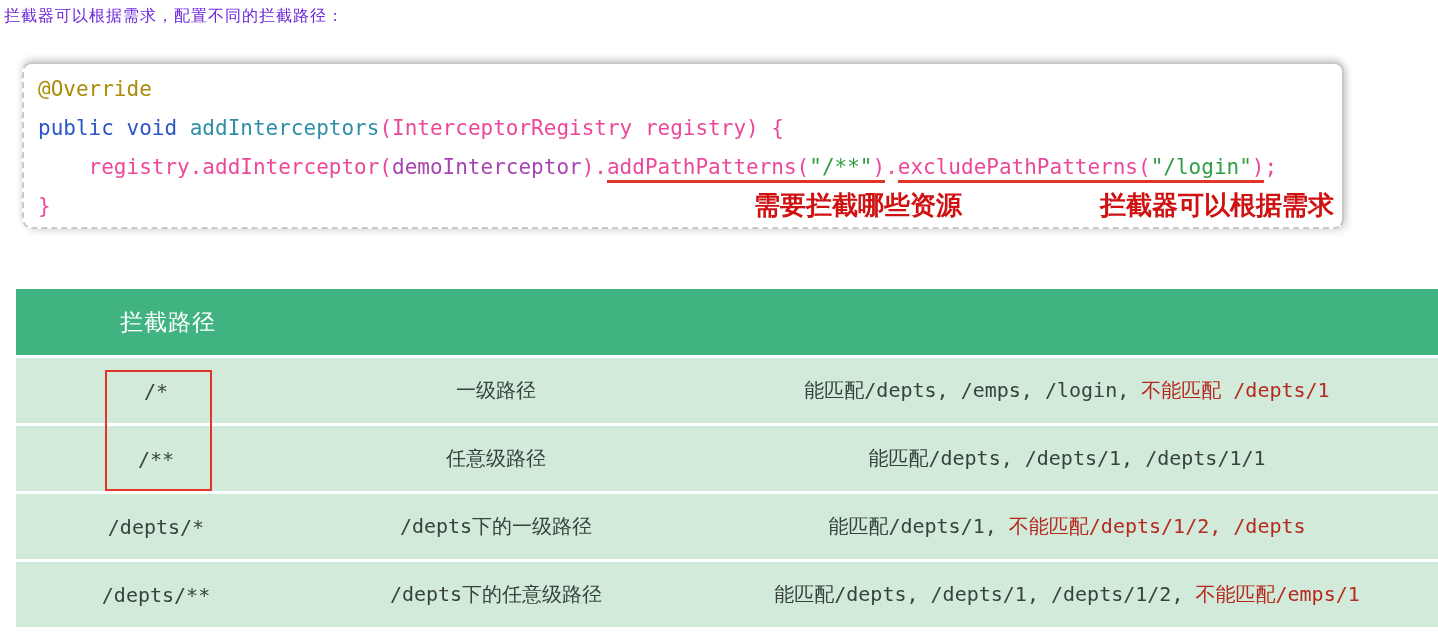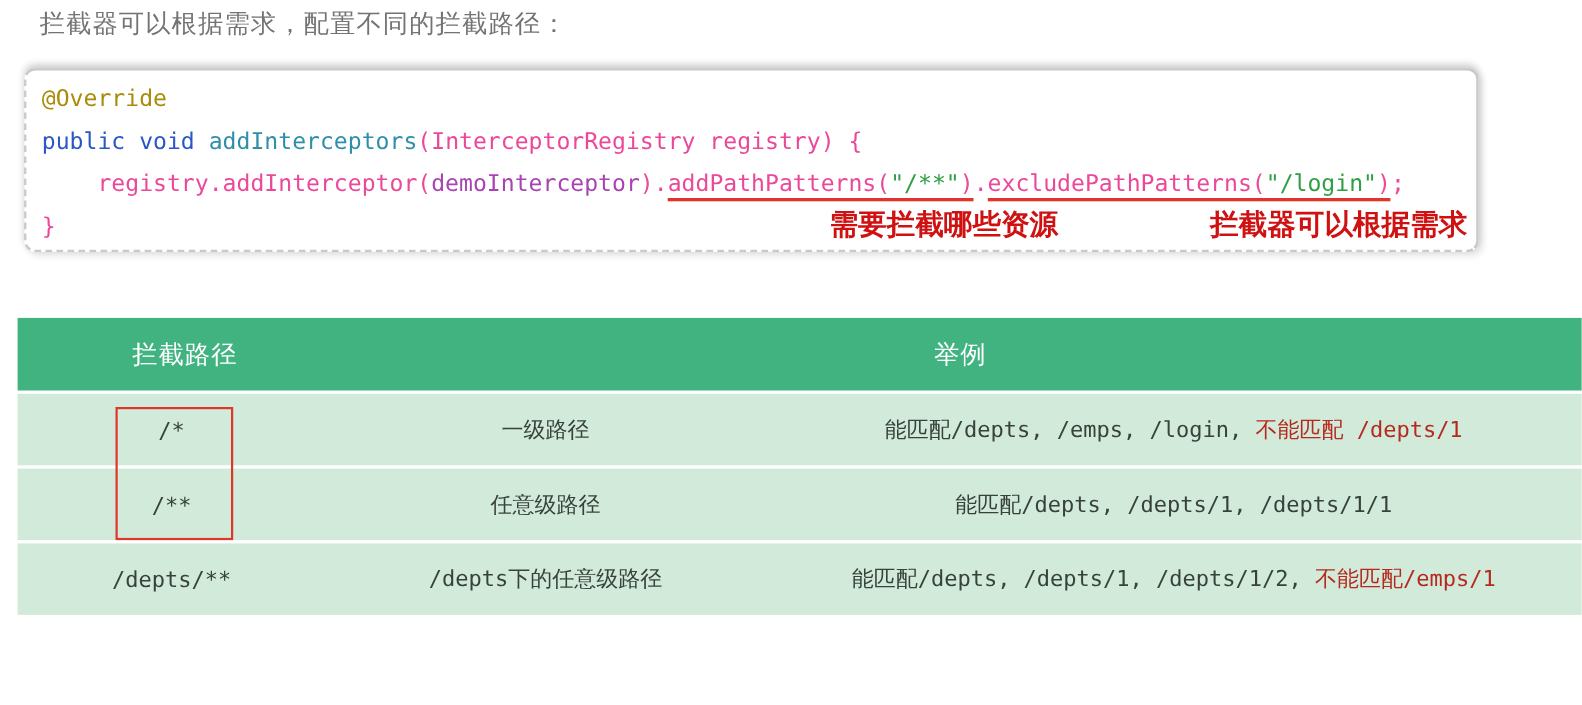--- a/index.html
+++ b/index.html
@@ -1,23 +1,22 @@
 <!DOCTYPE html>
 <html><head>
 <meta charset="utf-8">
 <style>
   * { margin:0; padding:0; box-sizing:border-box; }
   body { background:#ffffff; font-family:"DejaVu Sans", sans-serif; }
   .stage { position:relative; width:1438px; height:641px; background:#ffffff; overflow:hidden; }
 
   .title {
     position:absolute; left:4px; top:6px;
-    font-size:23px; color:#737373; letter-spacing:1px;
+    font-size:16px; color:#6d28d9; letter-spacing:1px;
     font-family:"DejaVu Sans", sans-serif;
-    margin-left:32px;
   }
 
   
   .codebox {
     position:absolute; left:22px; top:62px; width:1322px; height:167px;
     background:#ffffff; border:2px #c9c9c9;
     border-top-style:solid; border-right-style:solid;
     border-bottom-style:dashed; border-left-style:dashed;
     border-radius:10px;
     box-shadow:0 -3px 7px rgba(0,0,0,.18), 4px 3px 7px rgba(0,0,0,.10);
@@ -84,35 +83,39 @@
     <div class="code-line"><span class="tok-plain">    registry.addInterceptor(</span><span class="tok-var">demoInterceptor</span><span class="tok-plain">).</span><span class="underline"><span class="tok-plain">addPathPatterns(</span><span class="tok-str">"/**"</span><span class="tok-plain">)</span></span><span class="tok-plain">.</span><span class="underline"><span class="tok-plain">excludePathPatterns(</span><span class="tok-str">"/login"</span><span class="tok-plain">)</span></span><span class="tok-plain">;</span></div>
     <div class="code-line"><span class="tok-plain">}</span></div>
 
     <div class="anno anno1">需要拦截哪些资源</div>
     <div class="anno anno2">拦截器可以根据需求</div>
   </div>
 
   <div class="tbl">
     <div class="thead">
       <div class="c1 hcell">拦截路径</div>
-      <div class="c3 hcell">举例</div>
     </div>
 
     <div class="trow">
       <div class="c1 path-cell">/*</div>
       <div class="c2 meaning-cell">一级路径</div>
       <div class="c3 example-cell"><span>能匹配/depts, /emps, /login, </span><span class="example-red">不能匹配 /depts/1</span></div>
     </div>
 
     <div class="trow">
       <div class="c1 path-cell">/**</div>
       <div class="c2 meaning-cell">任意级路径</div>
       <div class="c3 example-cell"><span>能匹配/depts, /depts/1, /depts/1/1</span><span class="example-red"></span></div>
     </div>
 
+    <div class="trow">
+      <div class="c1 path-cell">/depts/*</div>
+      <div class="c2 meaning-cell">/depts下的一级路径</div>
+      <div class="c3 example-cell"><span>能匹配/depts/1, </span><span class="example-red">不能匹配/depts/1/2, /depts</span></div>
+    </div>
 
     <div class="trow">
       <div class="c1 path-cell">/depts/**</div>
       <div class="c2 meaning-cell">/depts下的任意级路径</div>
       <div class="c3 example-cell"><span>能匹配/depts, /depts/1, /depts/1/2, </span><span class="example-red">不能匹配/emps/1</span></div>
     </div>
 
     <div class="redbox"></div>
   </div>
 

